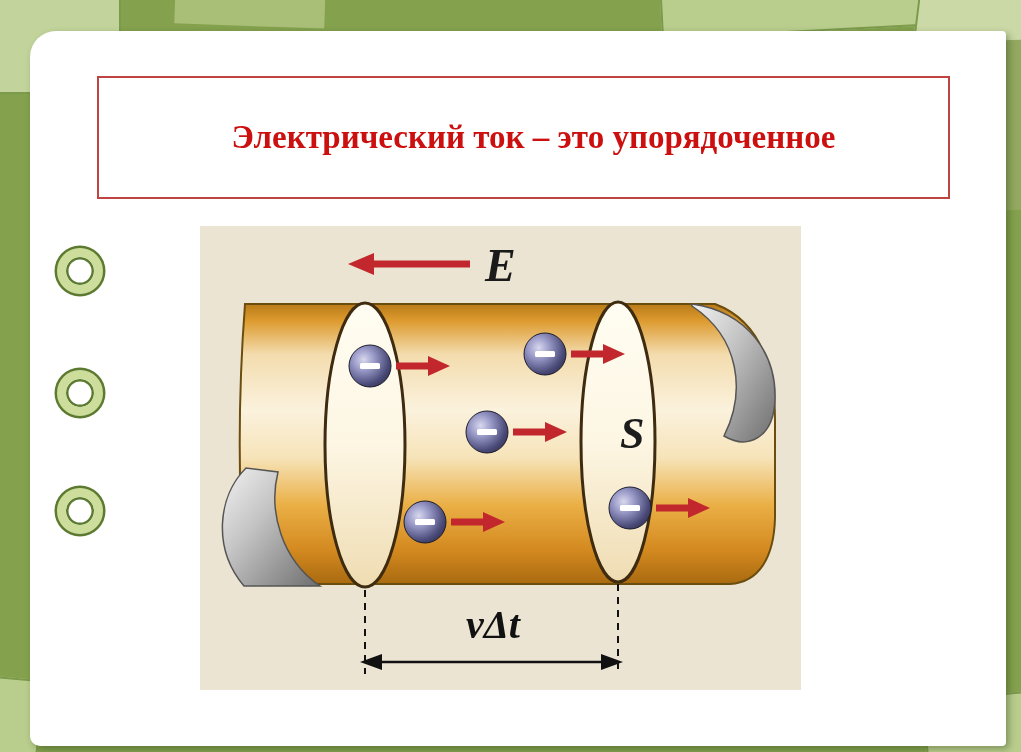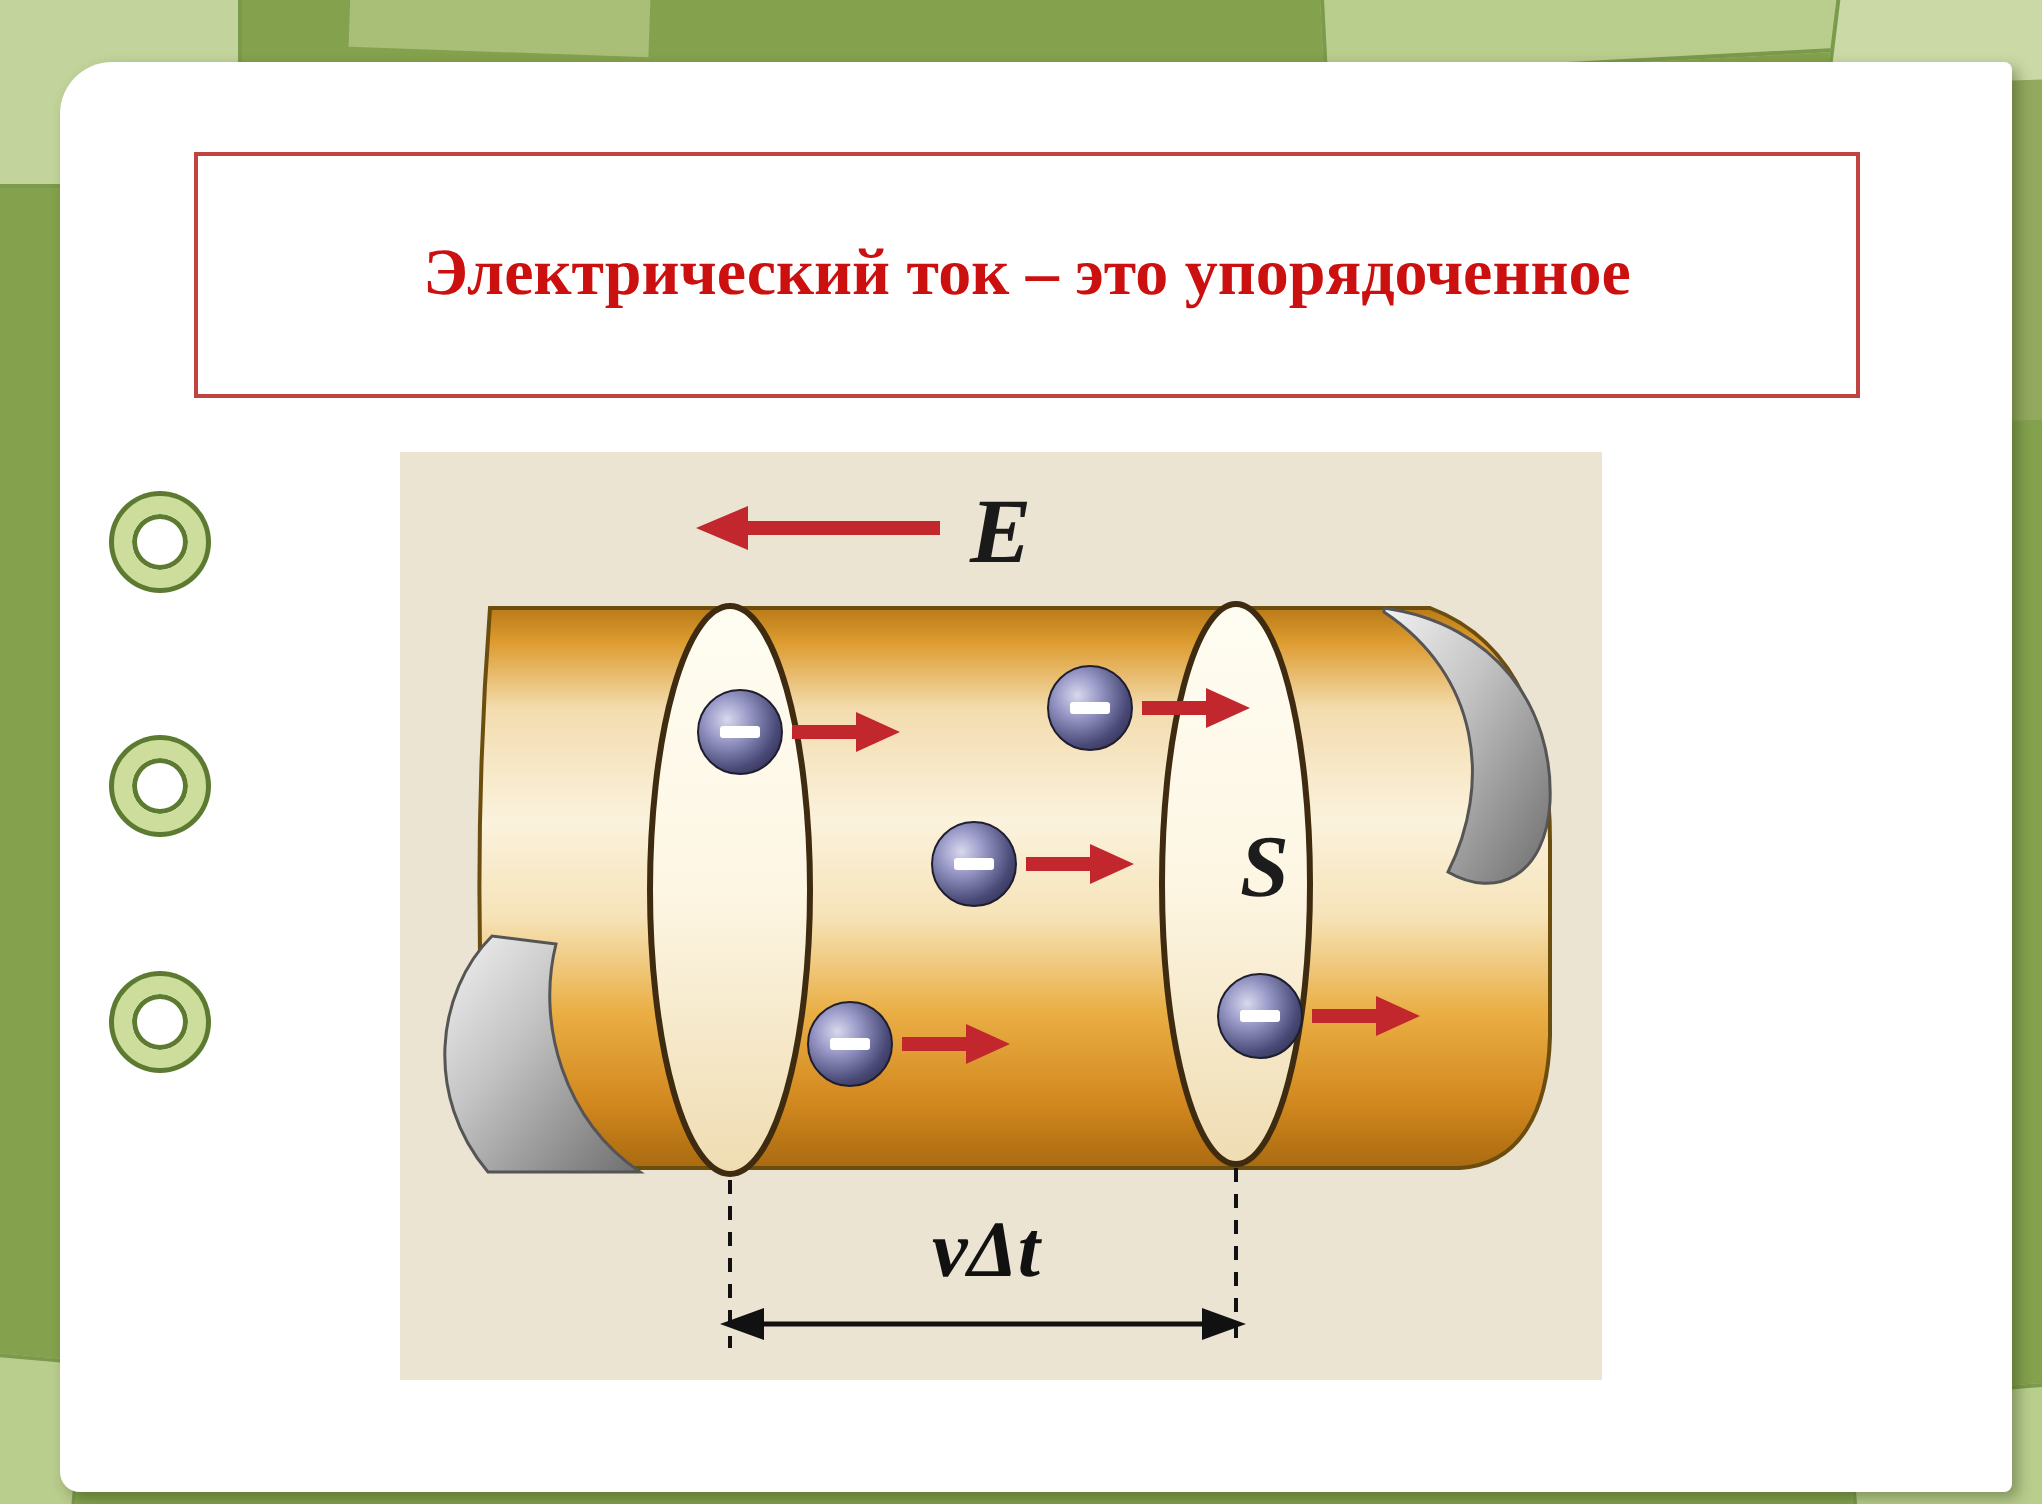--- a/index.html
+++ b/index.html
@@ -11,21 +11,21 @@
   .decor { position:absolute; z-index:0; }
   .slide {
     position:absolute; z-index:1; left:30px; top:31px;
     width:976px; height:715px; background:#ffffff;
     border-radius:26px 4px 4px 10px;
     box-shadow:3px 3px 7px rgba(35,55,15,0.38);
   }
   .title-box {
     position:absolute; left:67px; top:45px; width:829px; height:119px;
     border:2px solid #bf4340; background:#ffffff;
-    display:flex; flex-direction:column; justify-content:center; align-items:center;
+    display:flex; flex-direction:column; justify-content:center; align-items:center;padding-left:20px;
   }
   .title-line {
     font-size:33px; font-weight:bold; color:#cc1010;
     line-height:1.55; text-align:center; white-space:nowrap;
   }
   .bullet {
     position:absolute; box-sizing:content-box;
     width:28px; height:28px; border-radius:50%;
     background:#ffffff; border:9px solid #cddd9c;
     box-shadow:0 0 0 2.5px #5d7a31, inset 0 0 0 2.5px #5d7a31;

